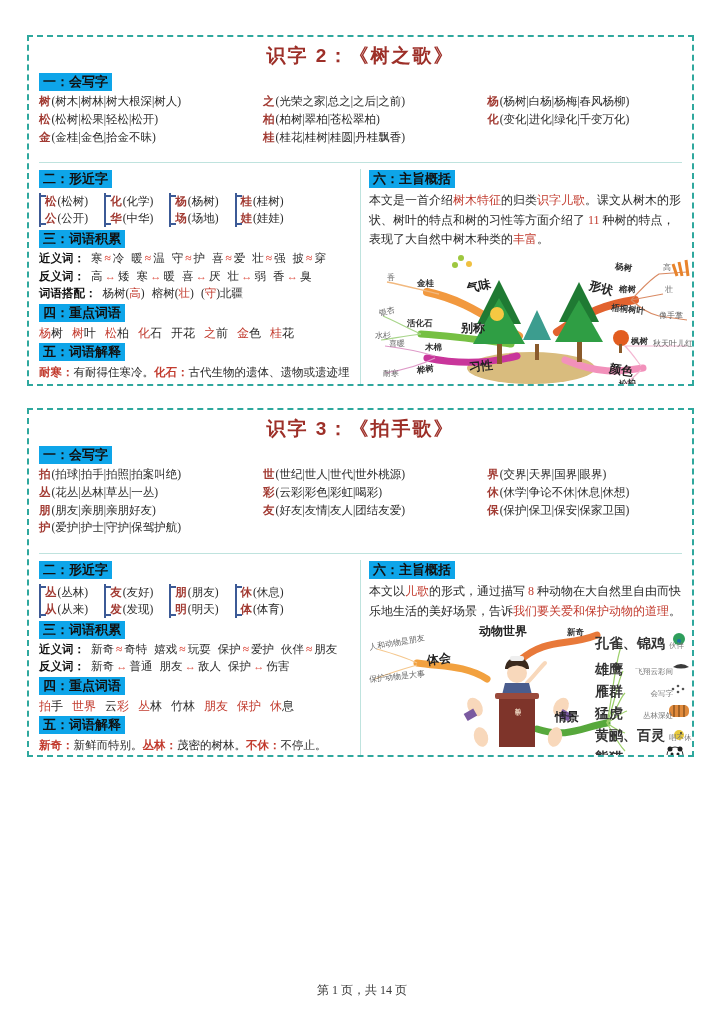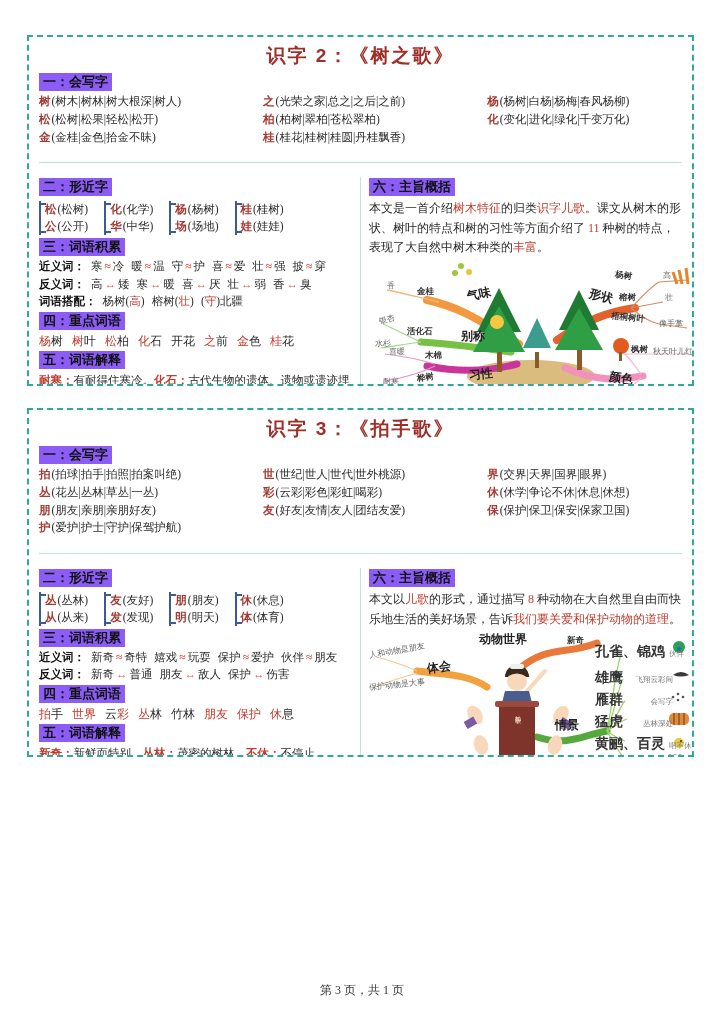--- a/index.html
+++ b/index.html
@@ -1,25 +1,25 @@
 <!DOCTYPE html>
 <html><head>
 <meta charset="utf-8">
 <style>
   html,body{margin:0;padding:0;background:#fff;}
   body{width:724px;height:1024px;position:relative;font-family:"Liberation Serif",serif;color:#2b2b2b;overflow:hidden;}
   .lesson{position:absolute;left:27px;width:667px;border:2px dashed #2fa89e;background:#fff;box-sizing:border-box;padding:4px 10px 6px;overflow:hidden;}
   #lesson1{top:35px;height:351px;}
   #lesson2{top:408px;height:349px;}
   .title{margin:2px 0 3px;text-align:center;font-size:19px;font-weight:bold;color:#9d2f28;font-family:"Liberation Sans",sans-serif;letter-spacing:2px;}
-  .sec-h{display:inline-block;font-family:"Liberation Sans",sans-serif;font-weight:bold;font-size:13px;color:#111;background:#8b5cf6;padding:0 4px;margin:1px 0 2px;}
+  .sec-h{display:inline-block;font-family:"Liberation Sans",sans-serif;font-weight:bold;font-size:13px;color:#111;background:#0ea5e9;padding:0 4px;margin:1px 0 2px;}
   .write-grid{display:grid;grid-template-columns:1.12fr 1.12fr 1fr;column-gap:6px;font-size:11.5px;line-height:1.55;border-bottom:1px solid #bfe3de;padding-bottom:16px;}
   .hz{color:#a23b33;font-weight:bold;margin-right:1px;}
   .red{color:#c23b2e;}
-  .cols{display:flex;margin-top:14px;}
+  .cols{display:flex;margin-top:6px;}
   .col-l{width:322px;padding-right:8px;border-right:1px solid #bfe3de;box-sizing:border-box;}
   .col-r{flex:1;padding-left:8px;min-width:0;}
   .pairs-row{display:flex;gap:16px;margin:3px 0 2px;text-align:center;}
   .pair{position:relative;border-left:2px solid #3c5a96;padding-left:4px;font-size:11.5px;line-height:1.45;}
   .pair::before,.pair::after{content:"";position:absolute;left:0;width:5px;height:2px;background:#3c5a96;}
   .pair::before{top:2px}.pair::after{bottom:2px}
   .acc-row{font-size:11.5px;line-height:1.55;white-space:nowrap;}
   .lab{font-family:"Liberation Sans",sans-serif;font-weight:bold;color:#111;margin-right:6px;font-size:11.5px;}
   .sym{color:#e05a4e;margin:0 2px;font-weight:bold;}
   .tok{margin-right:7px;}
@@ -324,13 +324,13 @@
           </div>
         <div class="m2row" style="top:126px">
             <span class="m2n">熊猫</span>
             <span class="m2v">在嬉戏</span>
           </div>
       </div>
     </div>
   </div>
 </section>
 
-<div class="footer">第 3 页，共 1 页</div>
+<div class="footer">第 1 页，共 14 页</div>
 
 </body></html>

